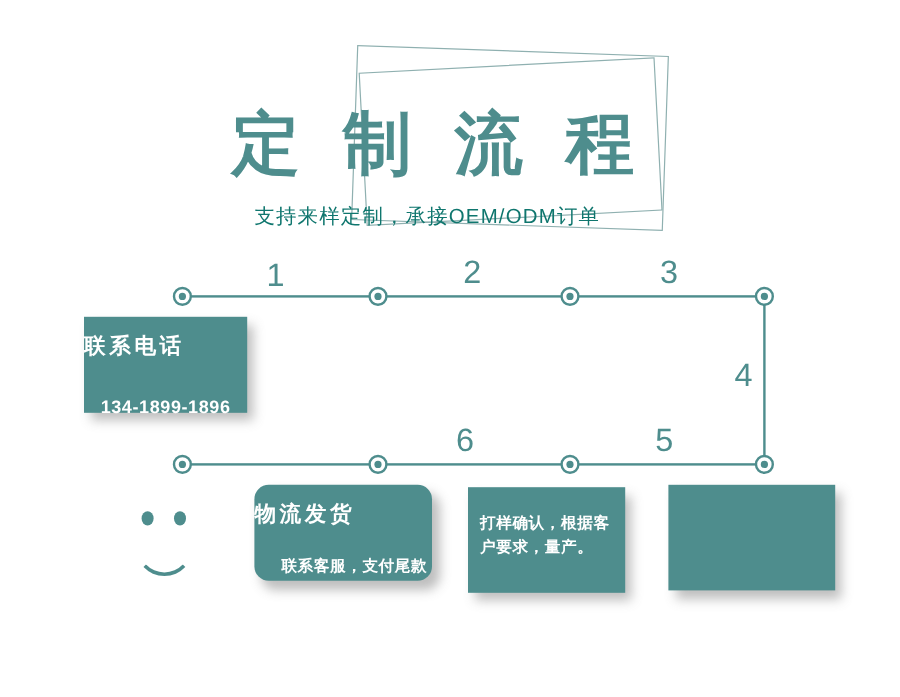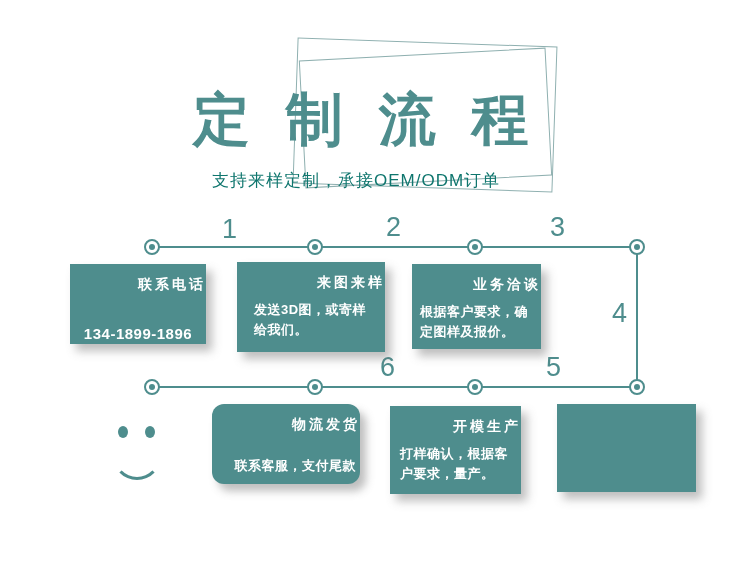--- a/index.html
+++ b/index.html
@@ -87,26 +87,25 @@
   .card {
     position: absolute;
     box-sizing: border-box;
     background: var(--accent, #4e8d8d);
     color: #ffffff;
     box-shadow: 6px 7px 9px rgba(110, 110, 110, 0.45);
     padding-top: 12px;
     z-index: 4;
   }
   .card-title {
-    text-align: right;
-    font-size: 14px;
+    text-align: left;
+    font-size: 18px;
     font-weight: bold;
     letter-spacing: 3px;
     white-space: nowrap;
-    padding-left: 12px;
   }
   .card-body {
     margin-top: 8px;
     padding: 0 13px;
     font-size: 13px;
     font-weight: bold;
     line-height: 1.55;
     text-align: left;
     letter-spacing: 0.5px;
   }
@@ -187,33 +186,24 @@
   <div class="step-num num-2">2</div>
   <div class="step-num num-3">3</div>
   <div class="step-num num-4">4</div>
   <div class="step-num num-5">5</div>
   <div class="step-num num-6">6</div>
 
   <div class="card card-1">
     <div class="card-title">联系电话</div>
     <div class="card-body">134-1899-1896</div>
   </div>
-  <div class="card card-2">
-    <div class="card-title">来图来样</div>
-    <div class="card-body">发送3D图，或寄样给我们。</div>
-  </div>
-  <div class="card card-3">
-    <div class="card-title">业务洽谈</div>
-    <div class="card-body">根据客户要求，确定图样及报价。</div>
-  </div>
 
   <div class="card card-4">
   </div>
   <div class="card card-5">
-    <div class="card-title">开模生产</div>
     <div class="card-body">打样确认，根据客户要求，量产。</div>
   </div>
   <div class="card card-6">
     <div class="card-title">物流发货</div>
     <div class="card-body">联系客服，支付尾款</div>
   </div>
 
   <div class="smiley">
     <span class="eye eye-left"></span>
     <span class="eye eye-right"></span>

